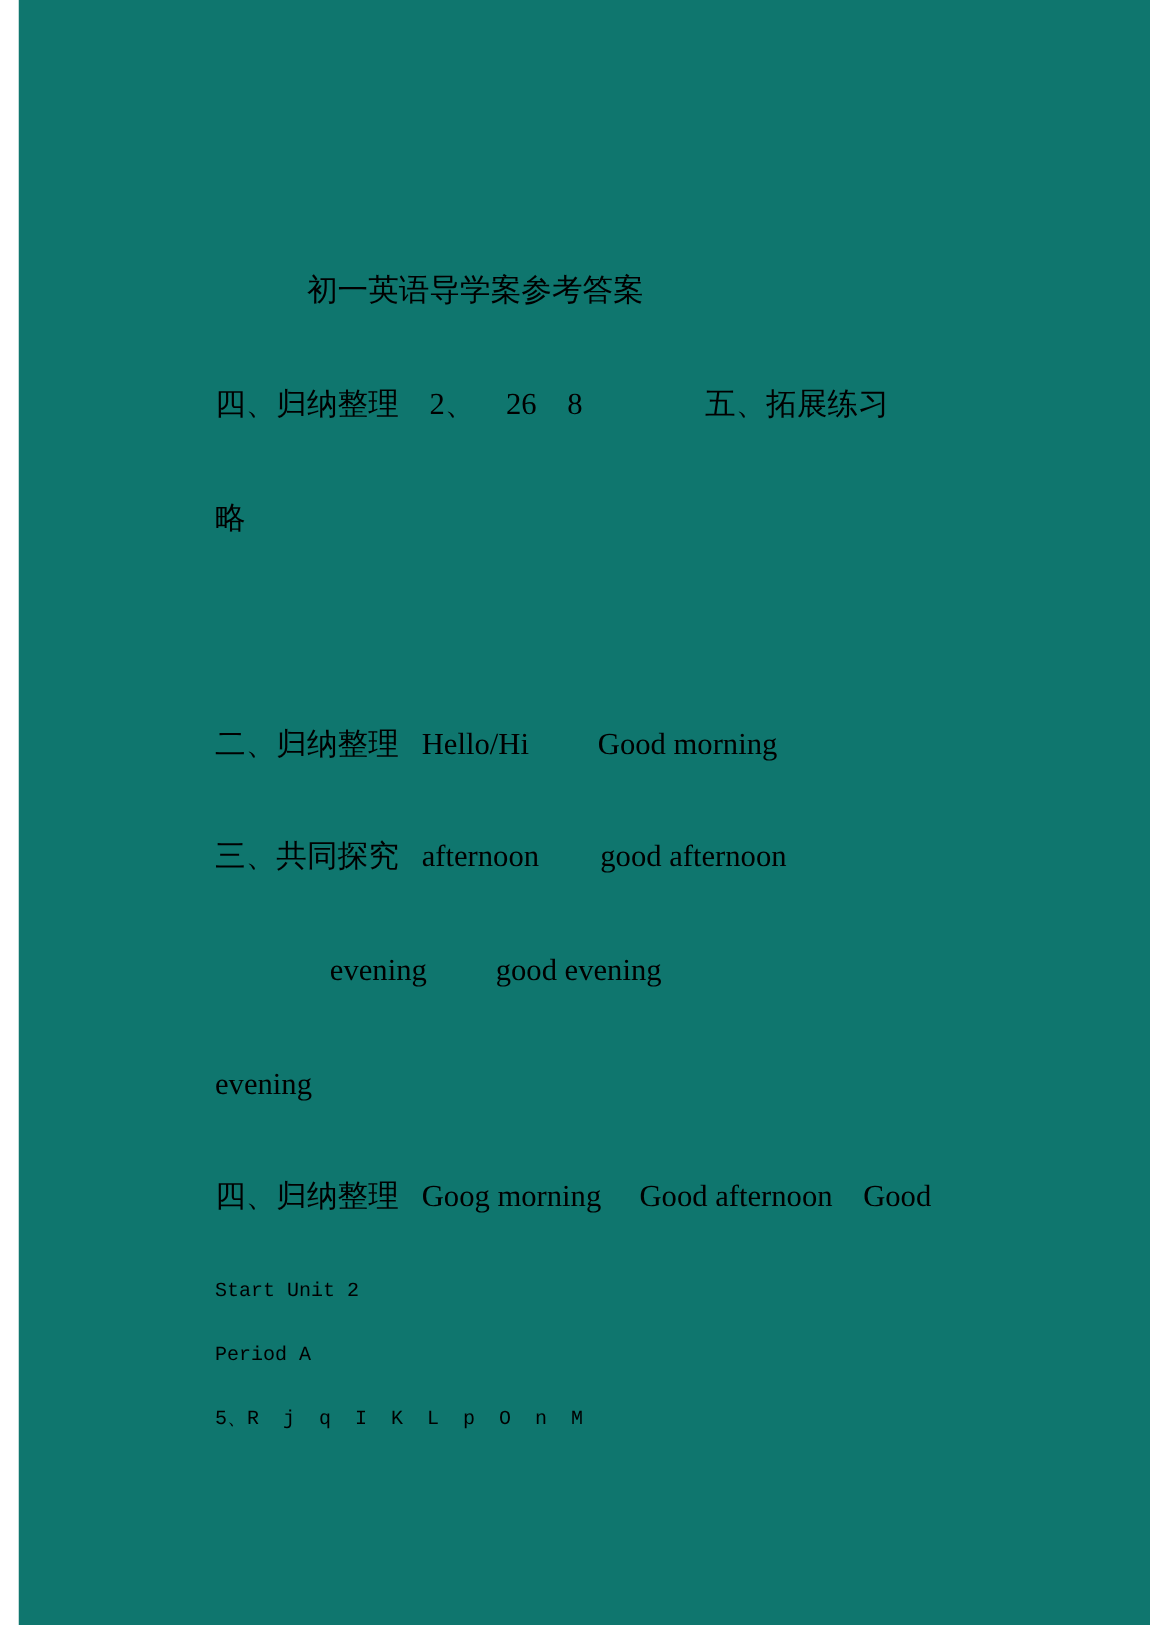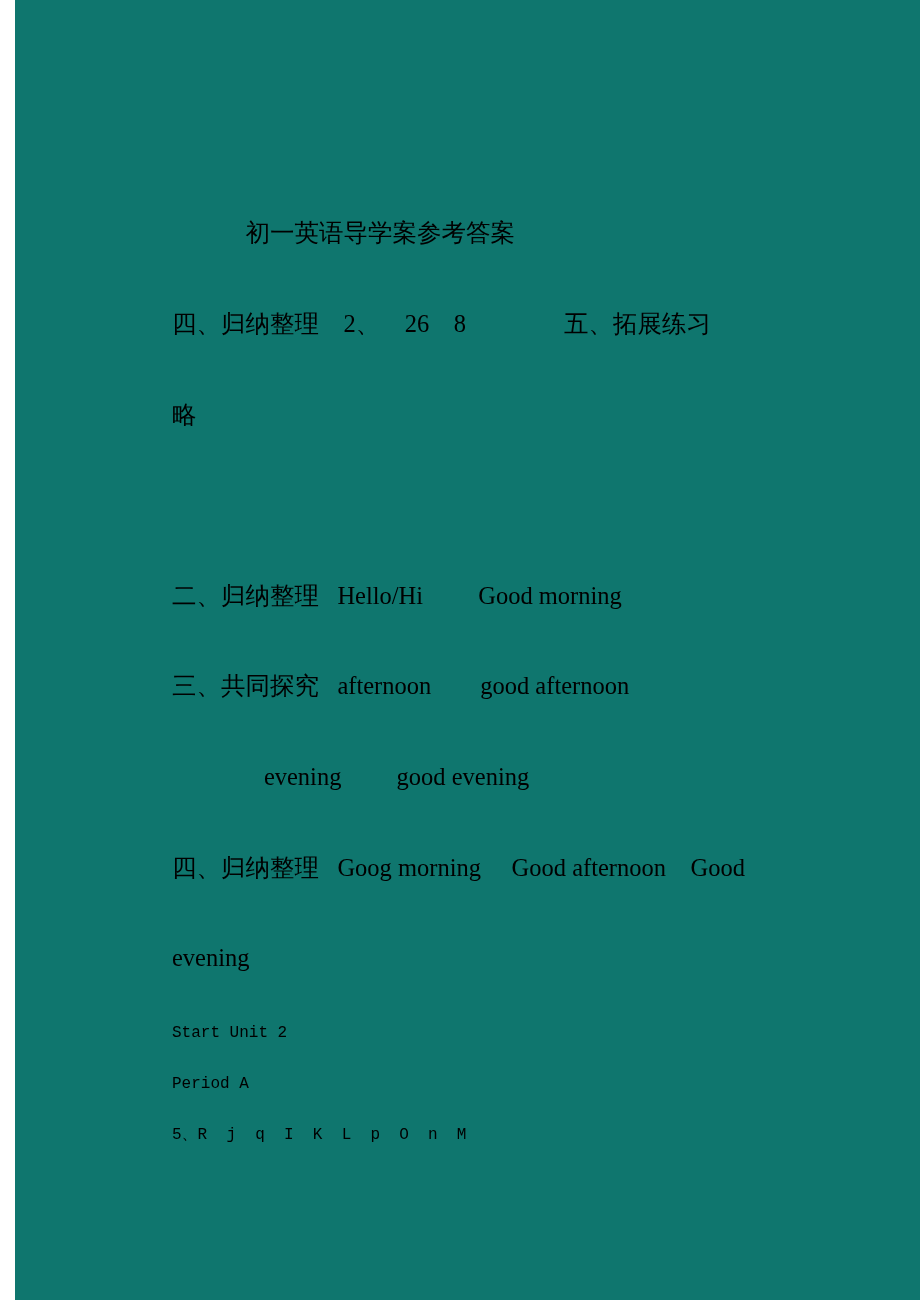--- a/index.html
+++ b/index.html
@@ -65,22 +65,22 @@
 <div class="page">
 
   <div class="doc-body">
     <span class="line">            初一英语导学案参考答案</span>
     <span class="line">四、归纳整理    2、    26    8                五、拓展练习</span>
     <span class="line">略</span>
     <span class="line"></span>
     <span class="line">二、归纳整理   Hello/Hi         Good morning</span>
     <span class="line">三、共同探究   afternoon        good afternoon</span>
     <span class="line">               evening         good evening</span>
+    <span class="line">evening</span>
     <span class="line">四、归纳整理   Goog morning     Good afternoon    Good</span>
-    <span class="line">evening</span>
     
     
     
     
     
     
     
     
     
     

